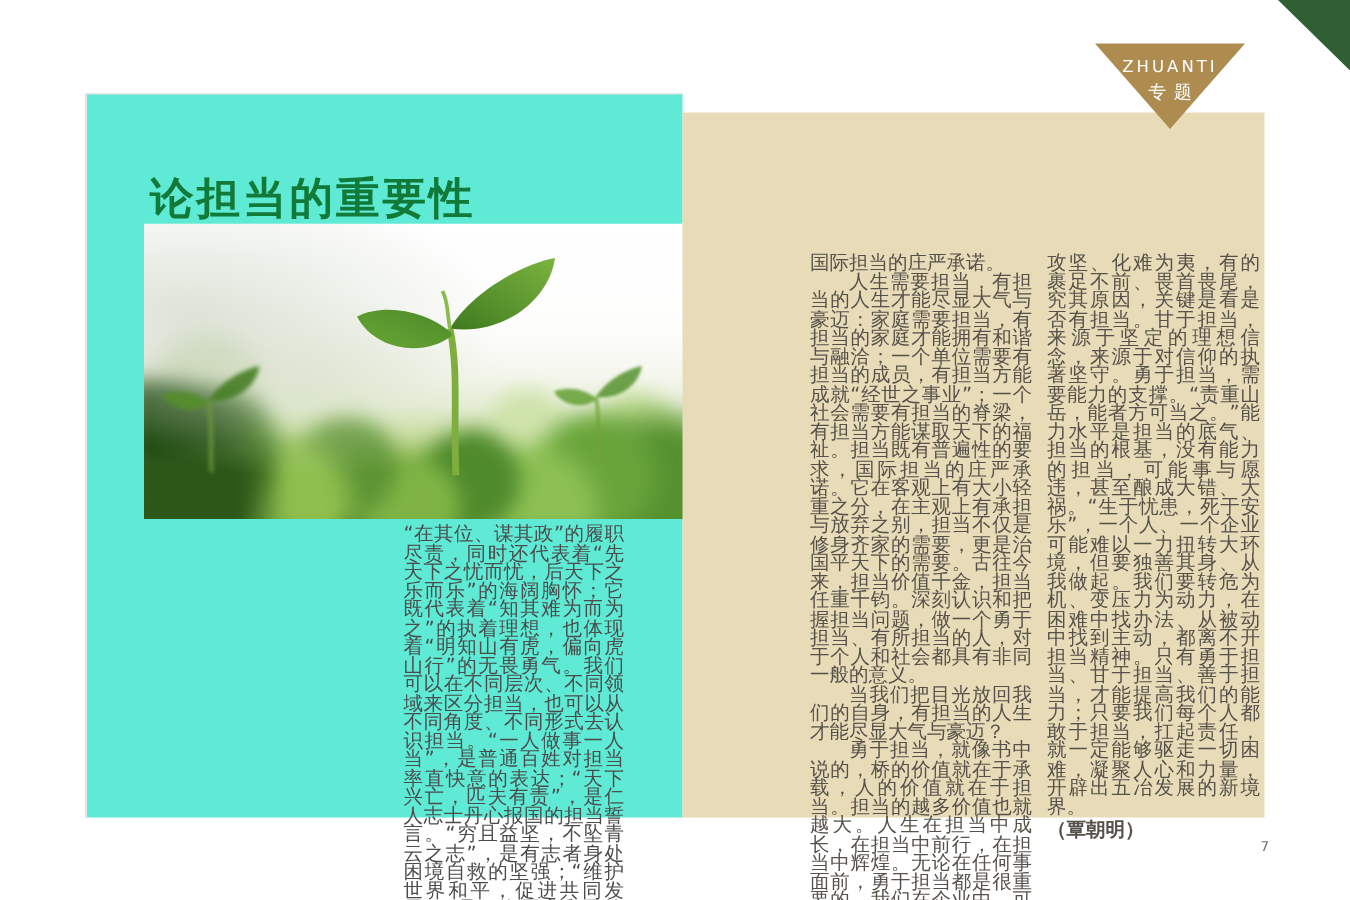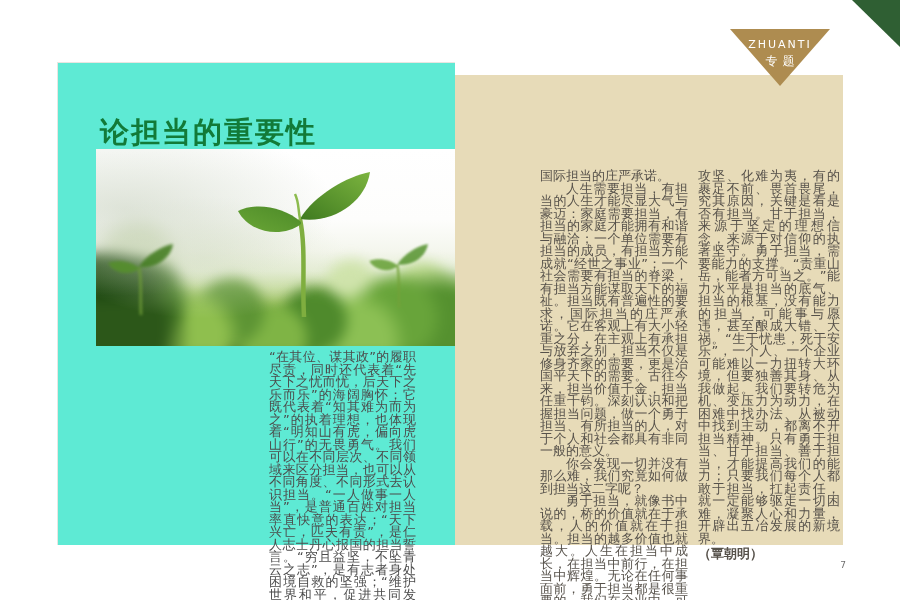--- a/index.html
+++ b/index.html
@@ -134,21 +134,21 @@
 
     <div class="bodycol lp-col2">
       <p>“在其位、谋其政”的履职尽责，同时还代表着“先天下之忧而忧，后天下之乐而乐”的海阔胸怀；它既代表着“知其难为而为之”的执着理想，也体现着“明知山有虎，偏向虎山行”的无畏勇气。我们可以在不同层次、不同领域来区分担当，也可以从不同角度、不同形式去认识担当。“一人做事一人当”，是普通百姓对担当率直快意的表达；“天下兴亡，匹夫有责”，是仁人志士丹心报国的担当誓言。“穷且益坚，不坠青云之志”，是有志者身处困境自救的坚强；“维护世界和平，促进共同发展”，是一个国家和民族能力</p>
     </div>
   </div>
 
   <div class="right-page">
     <div class="bodycol rp-col1">
       <p>国际担当的庄严承诺。</p>
       <p class="indent">人生需要担当，有担当的人生才能尽显大气与豪迈：家庭需要担当，有担当的家庭才能拥有和谐与融洽；一个单位需要有担当的成员，有担当方能成就“经世之事业”；一个社会需要有担当的脊梁，有担当方能谋取天下的福祉。担当既有普遍性的要求，国际担当的庄严承诺。它在客观上有大小轻重之分，在主观上有承担与放弃之别，担当不仅是修身齐家的需要，更是治国平天下的需要。古往今来，担当价值千金，担当任重千钧。深刻认识和把握担当问题，做一个勇于担当、有所担当的人，对于个人和社会都具有非同一般的意义。</p>
-      <p class="indent">你会发现一切并没有那么难，我们究竟如何做到担当这二字呢？</p>
+      <p class="indent">当我们把目光放回我们的自身，有担当的人生才能尽显大气与豪迈？</p>
       <p class="indent">勇于担当，就像书中说的，桥的价值就在于承载，人的价值就在于担当。担当的越多价值也就越大。人生在担当中成长，在担当中前行，在担当中辉煌。无论在任何事面前，勇于担当都是很重要的。我们在企业中，可能会遇见各种问题，逃避解决不了任何问题，我们唯有迎问题而上，你会发现一切并没有那么难。</p>
       <p class="indent">甘于担当，是一种心态，让人们从被动变为主动，源自坚守的志诚，在现实工作中，面对矛盾、困难，有的勇于</p>
     </div>
     <div class="bodycol rp-col2">
       <p>攻坚、化难为夷，有的裹足不前、畏首畏尾，究其原因，关键是看是否有担当。甘于担当，来源于坚定的理想信念，来源于对信仰的执著坚守。勇于担当，需要能力的支撑。“责重山岳，能者方可当之。”能力水平是担当的底气、担当的根基，没有能力的担当，可能事与愿违，甚至酿成大错、大祸。“生于忧患，死于安乐”，一个人、一个企业可能难以一力扭转大环境，但要独善其身、从我做起。我们要转危为机、变压力为动力，在困难中找办法、从被动中找到主动，都离不开担当精神。只有勇于担当、甘于担当、善于担当，才能提高我们的能力；只要我们每个人都敢于担当，扛起责任，就一定能够驱走一切困难，凝聚人心和力量，开辟出五冶发展的新境界。</p>
       <p class="attribution">（覃朝明）</p>
     </div>
   </div>
 
   <div class="badge">

